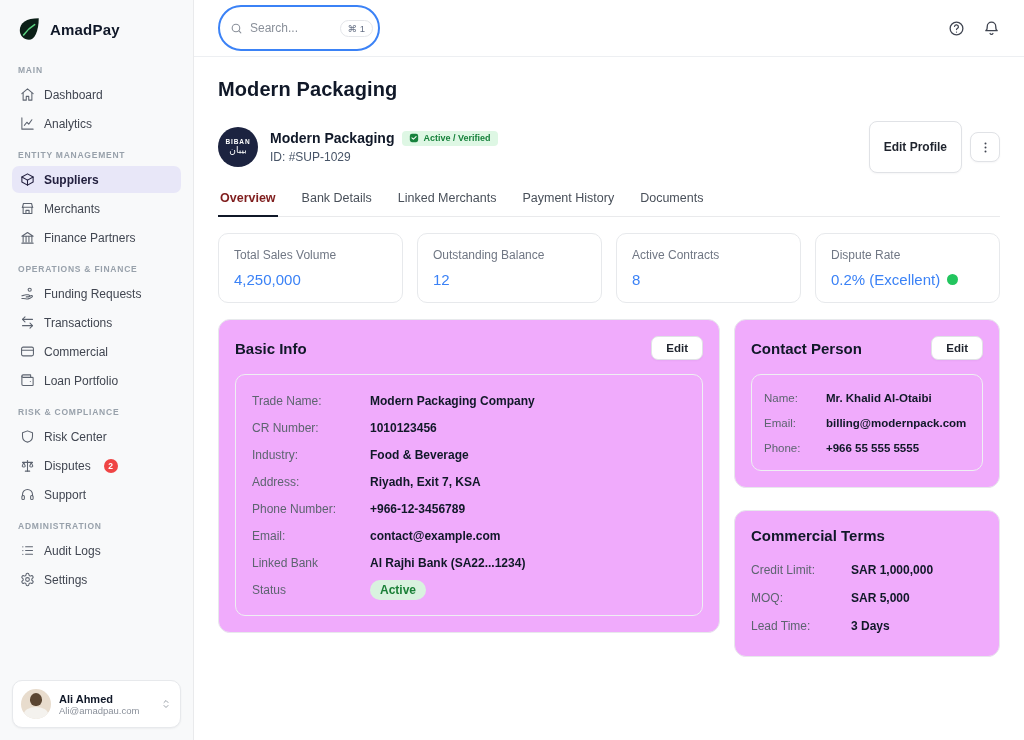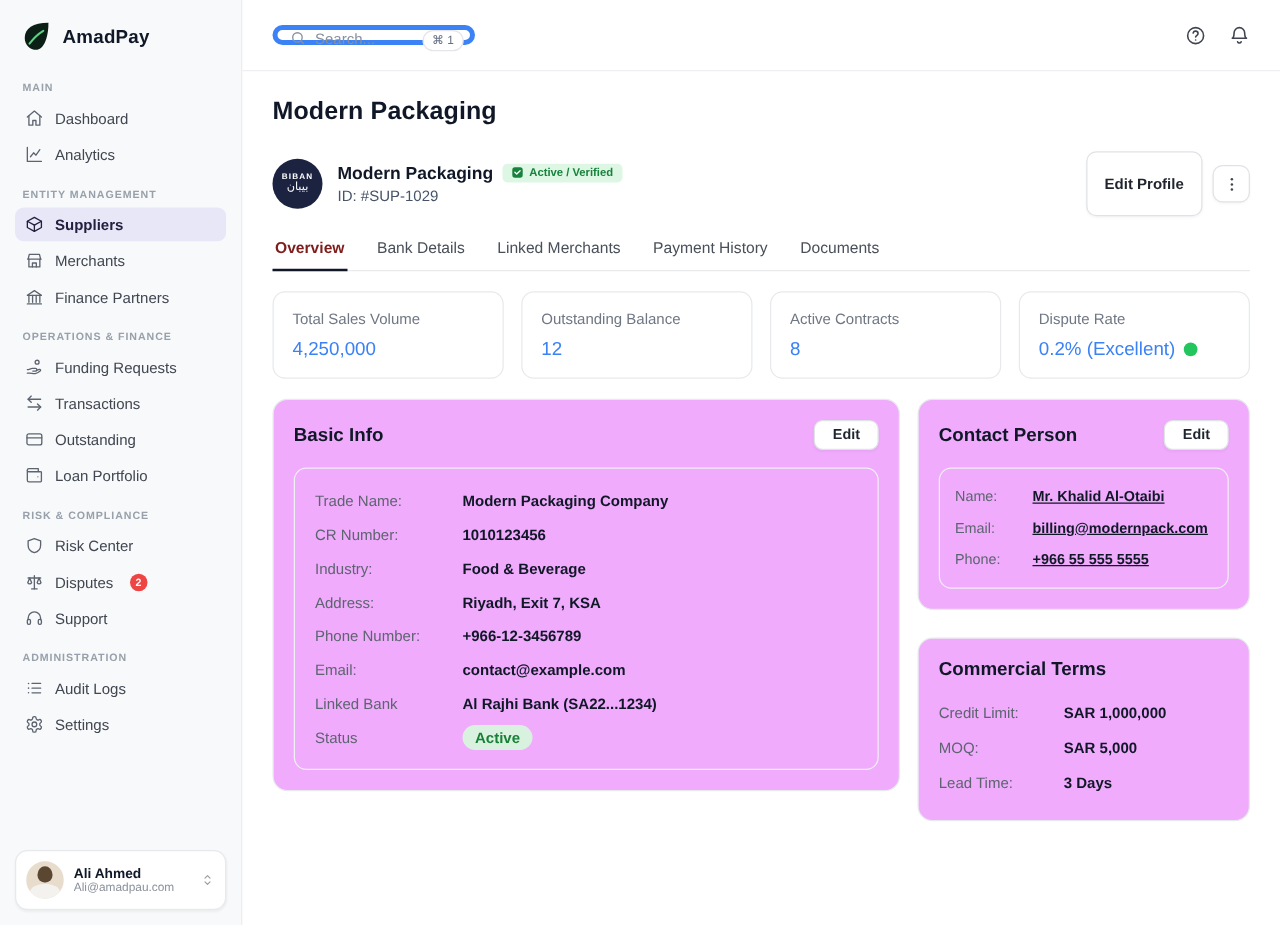--- a/index.html
+++ b/index.html
@@ -26,21 +26,21 @@
   .user-avatar::after{content:"";position:absolute;top:18px;left:3px;width:24px;height:14px;border-radius:50% 50% 0 0;background:#f4f2ee;}
   .user-meta{flex:1;min-width:0;}
   .user-name{font-size:11px;font-weight:700;color:#101828;}
   .user-email{font-size:9.5px;color:#8a909a;white-space:nowrap;overflow:hidden;text-overflow:ellipsis;}
   .user-chevrons{color:#9aa0a8;}
   .user-chevrons svg{width:12px;height:12px;display:block;}
 
   
   .main{flex:1;display:flex;flex-direction:column;min-width:0;background:#fff;}
   .topbar{height:57px;min-height:57px;border-bottom:1px solid #edeff2;display:flex;align-items:center;justify-content:space-between;padding:0 24px;}
-  .search{width:162px;height:16px;border:4px solid #3b82f6;border-radius:999px;display:flex;align-items:flex-start;gap:7px;padding:0 5px 0 10px;color:#8a909a;background:#fff;cursor:text;}
+  .search{width:162px;height:46px;border:2px solid #3b82f6;border-radius:999px;display:flex;align-items:center;gap:7px;padding:0 5px 0 10px;color:#8a909a;background:#fff;cursor:text;}
   .search .icon svg{width:13px;height:13px;display:block;}
   .search-text{font-size:12px;flex:1;color:#8a909a;}
   .kbd{border:1px solid #e4e6ea;border-radius:999px;font-size:9.5px;padding:2px 7px;color:#667085;background:#fff;white-space:nowrap;}
   .topbar-icons{display:flex;align-items:center;gap:18px;}
   .icon-btn{background:none;border:none;cursor:pointer;color:#3f4450;display:flex;padding:0;}
   .icon-btn svg{width:17px;height:17px;display:block;}
 
   
   .content{flex:1;overflow:auto;padding:21px 24px;}
   .page-title{font-size:20px;font-weight:800;letter-spacing:.1px;margin-bottom:20px;}
@@ -74,21 +74,21 @@
   .card-title{font-size:15px;font-weight:800;}
   .btn-sm{padding:5px 14px;border-radius:7px;font-size:11.5px;}
   .inner-box{border:1px solid #eef0f2;border-radius:10px;padding:12px 16px;}
   .info-row{display:flex;align-items:center;padding:6.5px 0;}
   .info-label{width:118px;min-width:118px;font-size:12px;color:#5d6470;}
   .info-value{font-size:12px;font-weight:600;color:#101828;white-space:nowrap;}
   .badge-green{background:#d9f2df;color:#1a7f37;font-size:12px;font-weight:700;border-radius:999px;padding:3px 10px;}
   .right-col{display:flex;flex-direction:column;gap:22px;}
   .contact .inner-box{padding:10px 12px;}
   .contact .info-label{width:62px;min-width:62px;font-size:11.5px;}
-  .contact .info-value{font-size:11.5px;text-decoration:underline;}
+  .contact .info-value{font-size:11.5px;}
   .terms .info-label{width:100px;min-width:100px;}
   .terms .info-row{padding:7px 0;}
   .terms .card-title{margin-bottom:12px;}
 </style>
 </head>
 <body>
 
 <div class="app">
 
   <aside class="sidebar">
@@ -190,21 +190,21 @@
         <span class="nav-item-label">Transactions</span>
 
       </div>
       <div class="nav-item">
         <span class="icon">
               <svg viewBox="0 0 24 24" fill="none" stroke="currentColor" stroke-width="1.7" stroke-linecap="round" stroke-linejoin="round">
                 <rect x="2.5" y="5" width="19" height="14" rx="2.5"></rect>
                 <path d="M2.5 10h19"></path>
               </svg>
             </span>
-        <span class="nav-item-label">Outstanding</span>
+        <span class="nav-item-label">Commercial</span>
 
       </div>
       <div class="nav-item">
         <span class="icon">
               <svg viewBox="0 0 24 24" fill="none" stroke="currentColor" stroke-width="1.7" stroke-linecap="round" stroke-linejoin="round">
                 <path d="M19 7H5a2 2 0 0 1-2-2 2 2 0 0 1 2-2h12v4"></path>
                 <path d="M3 5v13a2 2 0 0 0 2 2h15a1 1 0 0 0 1-1V8a1 1 0 0 0-1-1"></path>
                 <path d="M16.5 13.5h.01"></path>
               </svg>
             </span>

